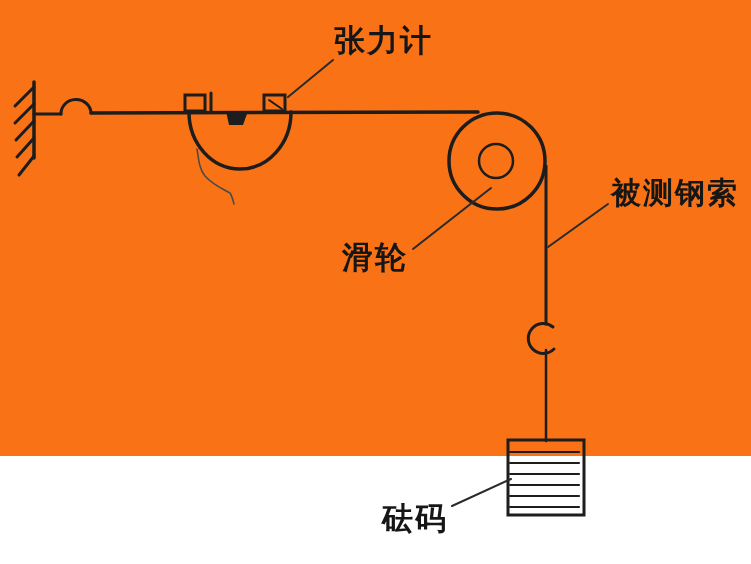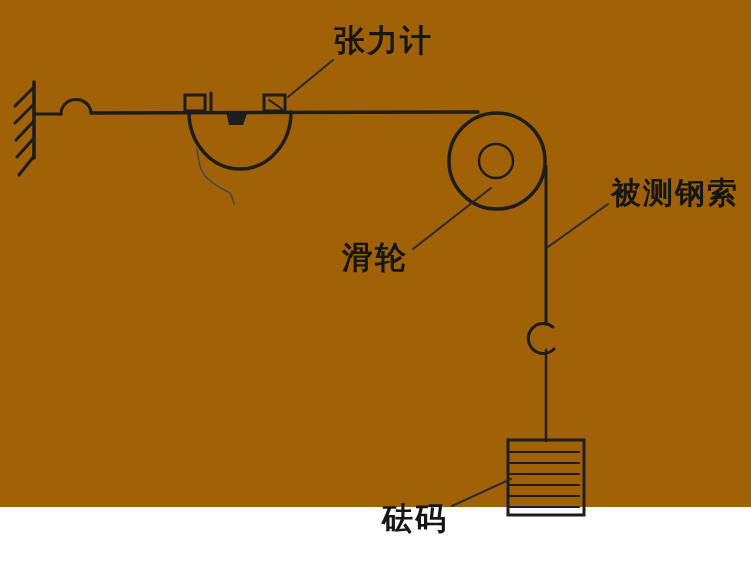--- a/index.html
+++ b/index.html
@@ -7,22 +7,22 @@
     padding: 0;
     background: #ffffff;
     width: 751px;
     height: 564px;
     overflow: hidden;
     font-family: "Liberation Sans", sans-serif;
   }
   .canvas-wrap {
     position: relative;
     width: 751px;
-    height: 507px;
-    background: #a16207;
+    height: 456px;
+    background: #f97316;
   }
   svg { display: block; }
   .ink  { stroke: #1d1d1d; fill: none; }
   .fill-ink { fill: #1d1d1d; stroke: none; }
   .leader { stroke: #2a2a2a; stroke-width: 2; fill: none; }
   .squiggle { stroke: #4a4a4a; stroke-width: 1.6; fill: none; }
   .diagram-label {
     font-family: "Liberation Sans", sans-serif;
     font-weight: bold;
     fill: #161616;

